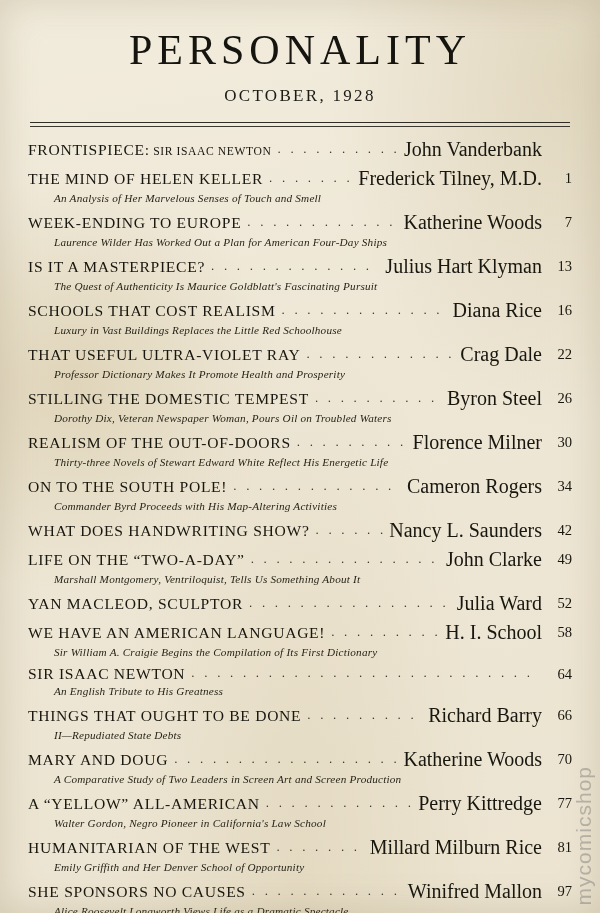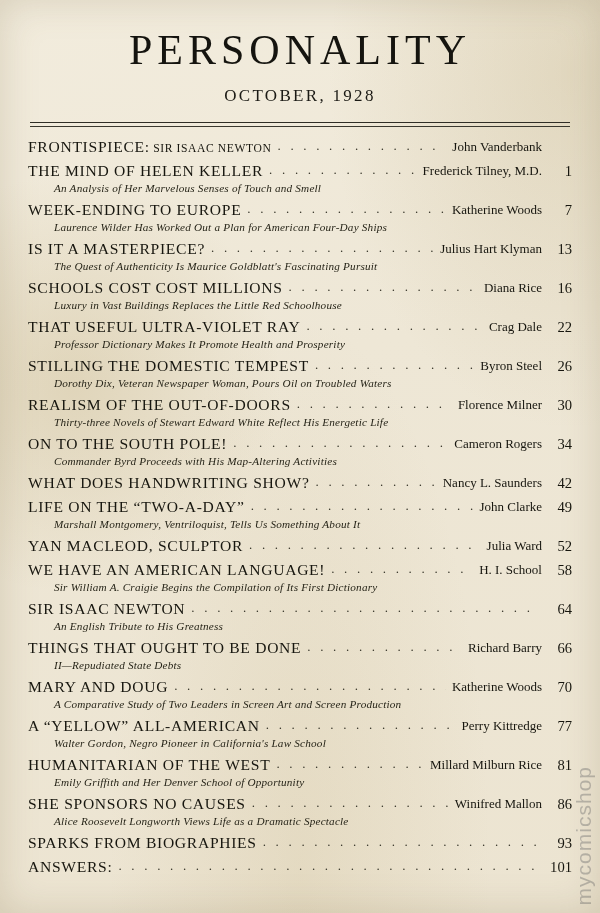--- a/index.html
+++ b/index.html
@@ -80,21 +80,21 @@
     flex: 1 1 auto;
     overflow: hidden;
     white-space: nowrap;
     color: #3a382c;
     font-size: 13px;
     letter-spacing: 3.2px;
     margin: 0 6px;
     transform: translateY(-1px);
   }
   .author {
-    font-size: 13px;
+    font-size: 20px;
     white-space: nowrap;
     color: #17160f;
     text-align: right;
   }
   .page-no {
     width: 30px;
     text-align: right;
     font-size: 14.6px;
     white-space: nowrap;
     color: #17160f;
@@ -171,21 +171,21 @@
         <div class="entry-line">
           <span class="title"><span>IS IT A MASTERPIECE?</span></span>
           <span class="leader">. . . . . . . . . . . . . . . . . . . . . . . . . . . . . . . . . . . . . . . . . . . . . . . . . . . . . . . . . . . . </span>
           <span class="author">Julius Hart Klyman</span>
           <span class="page-no">13</span>
         </div>
         <div class="sub">The Quest of Authenticity Is Maurice Goldblatt's Fascinating Pursuit</div>
       </div>
       <div class="entry">
         <div class="entry-line">
-          <span class="title"><span>SCHOOLS COST COST MILLIONS</span></span>
+          <span class="title"><span>SCHOOLS THAT COST REALISM</span></span>
           <span class="leader">. . . . . . . . . . . . . . . . . . . . . . . . . . . . . . . . . . . . . . . . . . . . . . . . . . . . . . . . . . . . </span>
           <span class="author">Diana Rice</span>
           <span class="page-no">16</span>
         </div>
         <div class="sub">Luxury in Vast Buildings Replaces the Little Red Schoolhouse</div>
       </div>
       <div class="entry">
         <div class="entry-line">
           <span class="title"><span>THAT USEFUL ULTRA-VIOLET RAY</span></span>
           <span class="leader">. . . . . . . . . . . . . . . . . . . . . . . . . . . . . . . . . . . . . . . . . . . . . . . . . . . . . . . . . . . . </span>
@@ -298,21 +298,21 @@
           <span class="author">Millard Milburn Rice</span>
           <span class="page-no">81</span>
         </div>
         <div class="sub">Emily Griffith and Her Denver School of Opportunity</div>
       </div>
       <div class="entry">
         <div class="entry-line">
           <span class="title"><span>SHE SPONSORS NO CAUSES</span></span>
           <span class="leader">. . . . . . . . . . . . . . . . . . . . . . . . . . . . . . . . . . . . . . . . . . . . . . . . . . . . . . . . . . . . </span>
           <span class="author">Winifred Mallon</span>
-          <span class="page-no">86</span>
+          <span class="page-no">97</span>
         </div>
         <div class="sub">Alice Roosevelt Longworth Views Life as a Dramatic Spectacle</div>
       </div>
       <div class="entry">
         <div class="entry-line">
           <span class="title"><span>SPARKS FROM BIOGRAPHIES</span></span>
           <span class="leader">. . . . . . . . . . . . . . . . . . . . . . . . . . . . . . . . . . . . . . . . . . . . . . . . . . . . . . . . . . . . </span>
           <span class="author"></span>
           <span class="page-no">93</span>
         </div>

